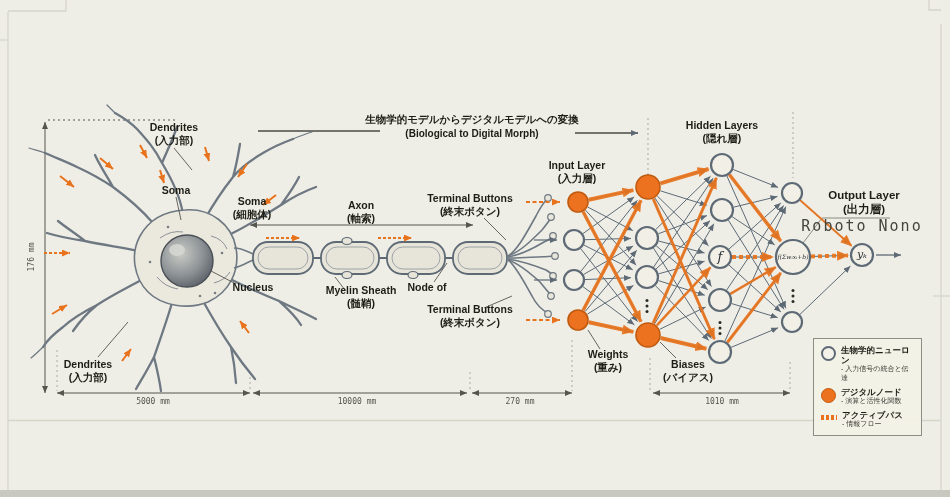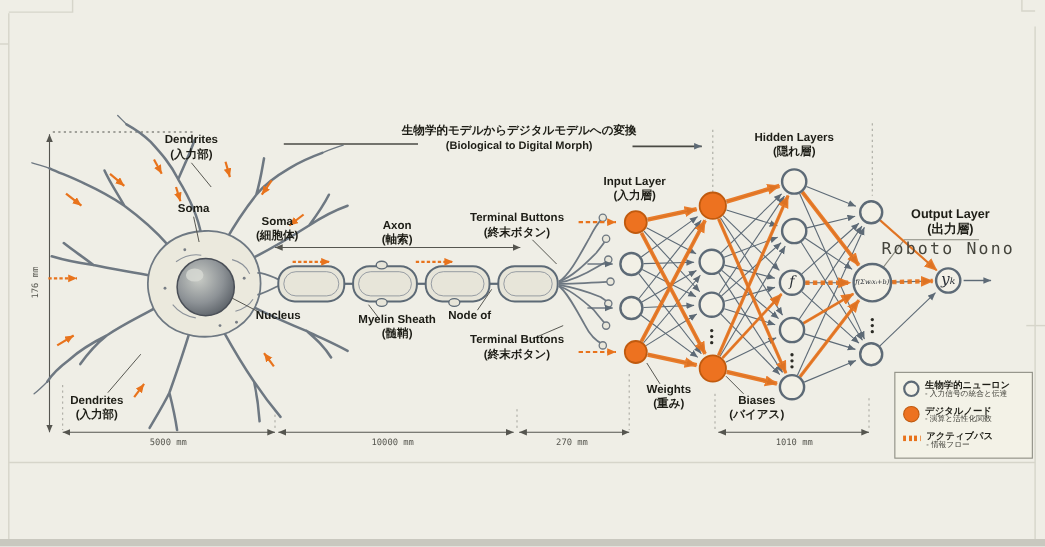--- a/index.html
+++ b/index.html
@@ -12,21 +12,21 @@
   svg.draw{position:absolute;left:0;top:0;}
   .lbl{position:absolute;transform:translate(-50%,-50%);text-align:center;
     font-size:10.5px;font-weight:700;color:#1d1d16;line-height:1.22;white-space:nowrap;}
   .lbl span{display:block;}
   .small{font-size:10px;}
   .mono{font-family:"DejaVu Sans Mono",monospace;font-weight:400;color:#55554e;font-size:8px;}
   .rot{transform:translate(-50%,-50%) rotate(-90deg);}
   .math{font-family:"DejaVu Serif",serif;font-style:italic;font-weight:400;color:#2a2f36;}
   .watermark{font-family:"DejaVu Sans Mono",monospace;font-weight:400;color:#45453d;
     font-size:15px;letter-spacing:2px;}
-  .legend{position:absolute;left:813px;top:338px;width:126px;box-sizing:border-box;
+  .legend{position:absolute;left:813px;top:338px;width:109px;box-sizing:border-box;
     padding:6px 7px;border:1px solid #8d8d83;background:rgba(243,241,231,.96);}
   .legend-item{display:flex;gap:5px;margin-bottom:4px;align-items:flex-start;}
   .legend-item:last-child{margin-bottom:0;}
   .sw{flex:0 0 14px;margin-top:1px;}
   .sw-circle{width:11px;height:11px;border-radius:50%;}
   .sw-bio{border:2px solid #5d6a76;background:#f4f2e8;}
   .sw-dig{width:13px;height:13px;background:#ed7220;border:1px solid #c05a0e;}
   .sw-dash{width:16px;height:5px;margin-top:4px;
     background:repeating-linear-gradient(90deg,#e8731c 0 3px,rgba(0,0,0,0) 3px 5px);}
   .legend-title{font-size:8.5px;font-weight:700;color:#1d1d16;line-height:1.2;}
@@ -371,21 +371,21 @@
   <div class="lbl" style="left:608px;top:361px">
     <span>Weights</span>
     <span>(重み)</span>
   </div>
   <div class="lbl" style="left:688px;top:371px">
     <span>Biases</span>
     <span>(バイアス)</span>
   </div>
   <div class="lbl math" style="left:720px;top:257px;font-size:13px">f</div>
   <div class="lbl math" style="left:793px;top:257px;font-size:6px">f(Σwᵢxᵢ+b)</div>
-  <div class="lbl math" style="left:862px;top:255px;font-size:14px">yₖ</div>
+  <div class="lbl math" style="left:862px;top:255px;font-size:11px">yₖ</div>
 
   <div class="lbl mono rot" style="left:32px;top:257px">176 mm</div>
   <div class="lbl mono" style="left:153px;top:402px">5000 mm</div>
   <div class="lbl mono" style="left:357px;top:402px">10000 mm</div>
   <div class="lbl mono" style="left:520px;top:402px">270 mm</div>
   <div class="lbl mono" style="left:722px;top:402px">1010 mm</div>
 
   <div class="legend">
     <div class="legend-item">
       <div class="sw">

